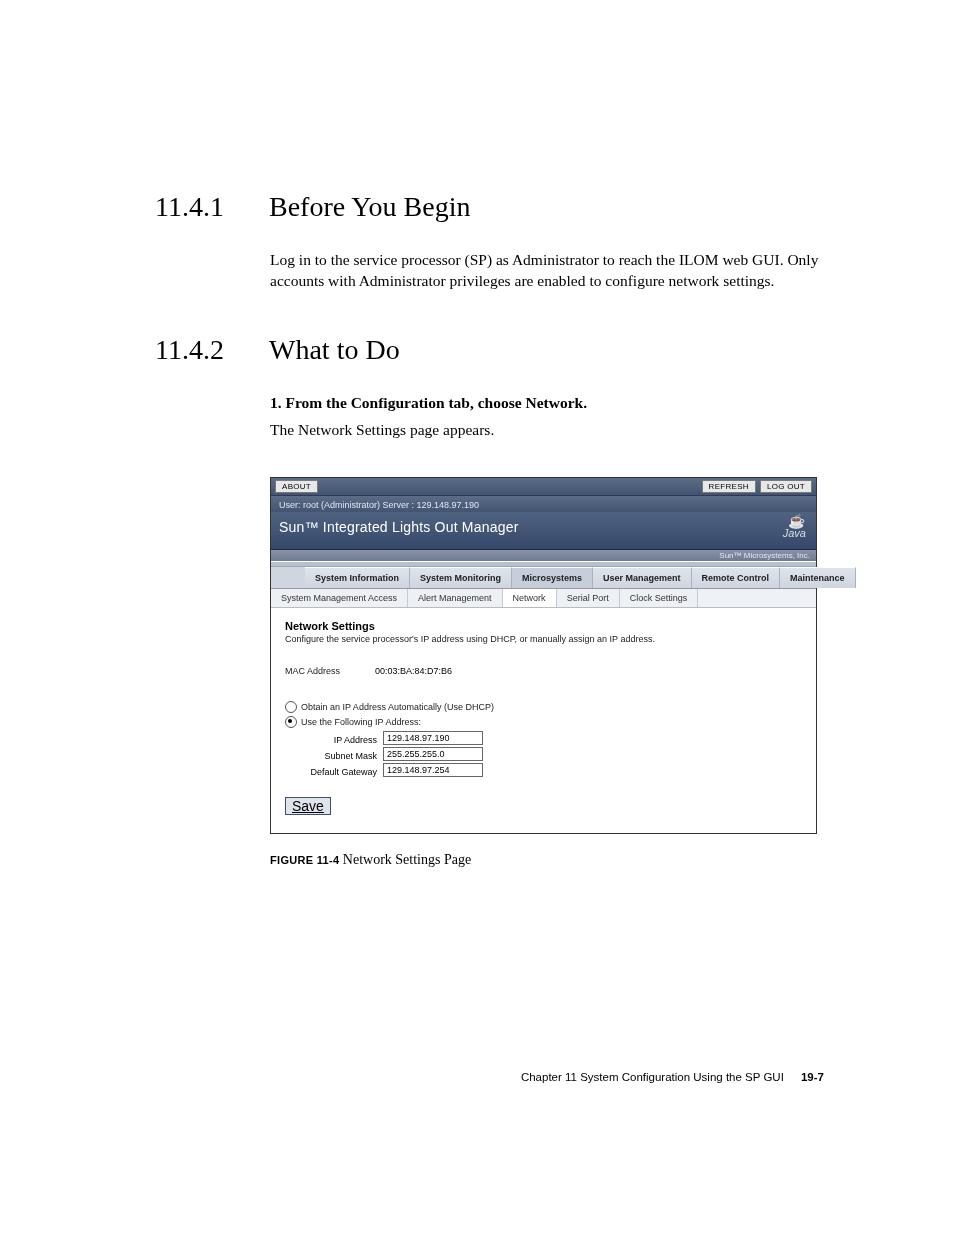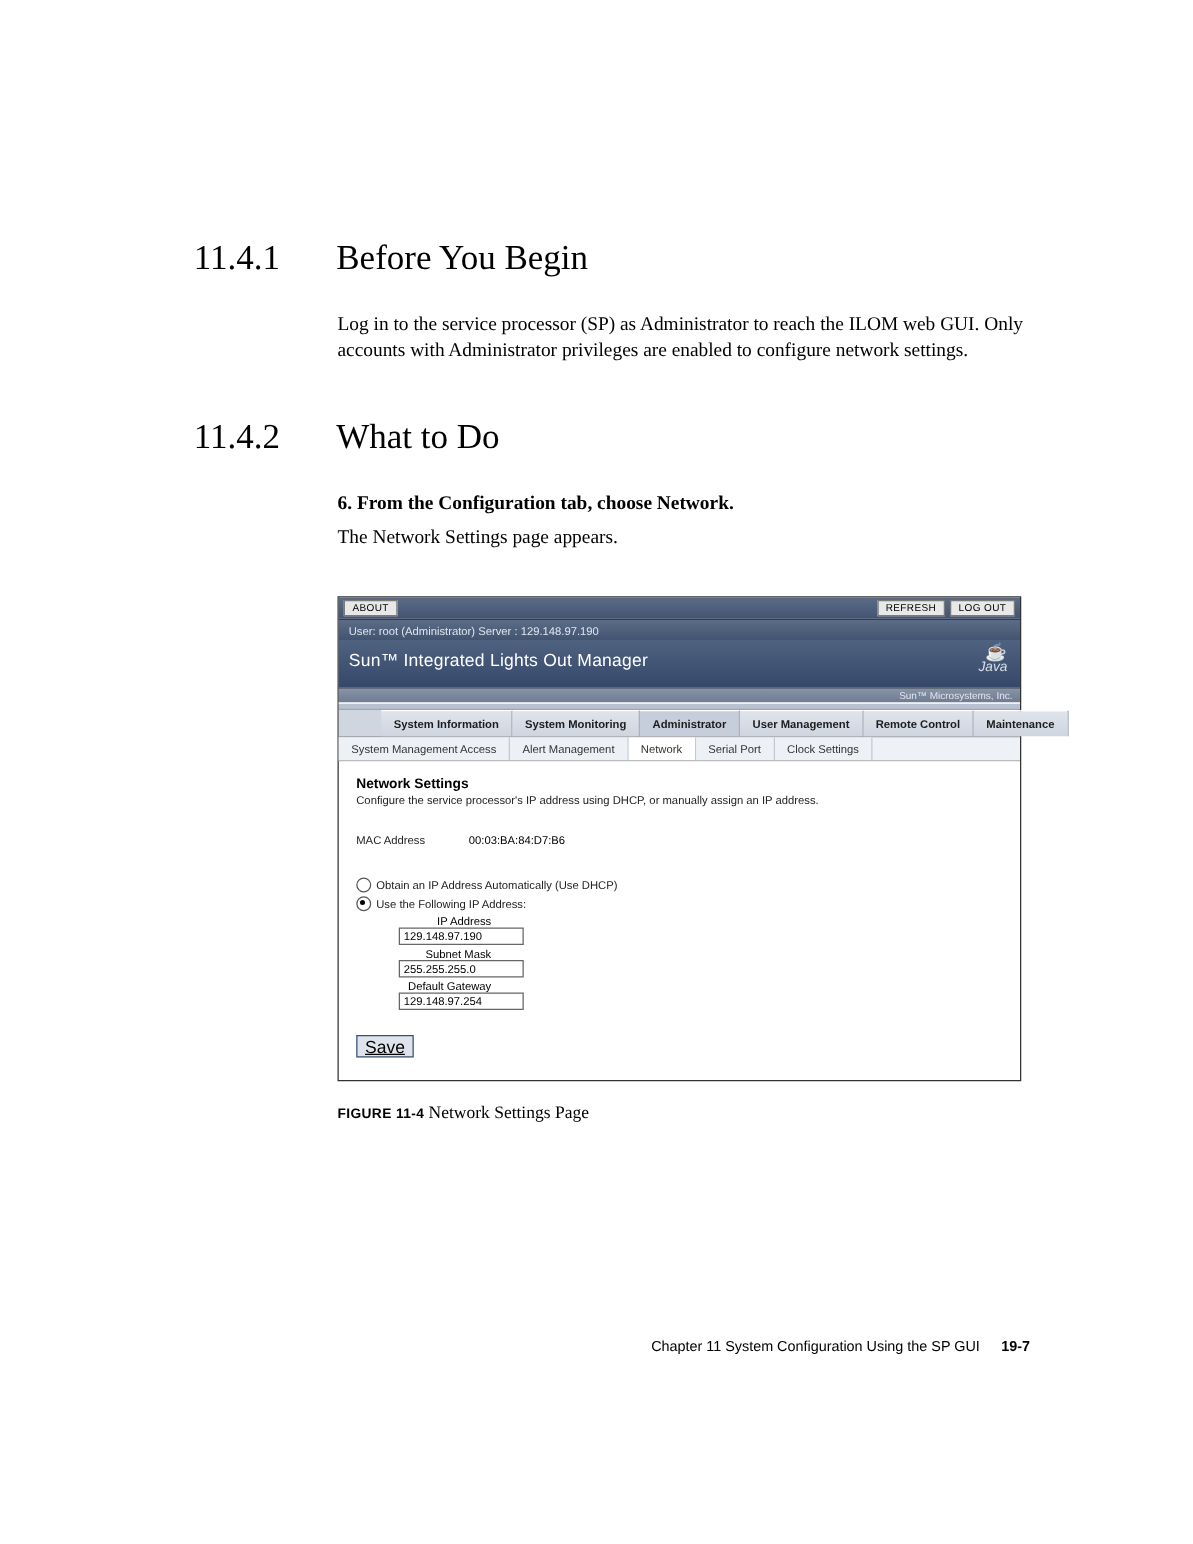--- a/index.html
+++ b/index.html
@@ -167,24 +167,23 @@
     display: flex;
     align-items: center;
     gap: 4px;
     font-size: 9px;
     margin: 3px 0;
     color: #222;
   }
   .indent { margin-left: 18px; }
   .ip-row {
     display: flex;
-    align-items: flex-start;
-    font-size: 9px;
-    margin: 2px 16px;
-    flex-direction: column;
+    align-items: flex-end;
+    font-size: 9px;
+    margin: 2px 0;
   }
   .ip-row .lbl2 { width: 74px; text-align: right; padding-right: 6px; }
   .ip-row input {
     border: 1px solid #666;
     font-size: 9px;
     padding: 1px 3px;
     width: 92px;
     font-family: Arial, sans-serif;
     background: #fff;
   }
@@ -249,21 +248,21 @@
     <span>Before You Begin</span>
   </div>
   <div class="body-text">Log in to the service processor (SP) as Administrator to reach the ILOM web GUI. Only accounts with Administrator privileges are enabled to configure network settings.</div>
 
   <div class="sec-head sec2">
     <span class="sec-num">11.4.2</span>
     <span>What to Do</span>
   </div>
 
   <div class="body-text step">
-    <div class="step-bold">6. From the Configuration tab, choose Network.</div>
+    <div class="step-bold">1. From the Configuration tab, choose Network.</div>
     <div style="margin-top:6px;">The Network Settings page appears.</div>
   </div>
 
   <div class="screenshot-wrap">
     <div class="topbar">
       <button class="ss-btn">ABOUT</button>
       <div class="right">
         <button class="ss-btn">REFRESH</button>
         <button class="ss-btn">LOG OUT</button>
       </div>
@@ -275,21 +274,21 @@
         <span class="coffee">☕</span><br>
         <span>Java</span>
       </div>
     </div>
     <div class="attribution">Sun™ Microsystems, Inc.</div>
     <div class="spacer"></div>
 
     <div class="tabs">
       <div class="tab">System Information</div>
       <div class="tab">System Monitoring</div>
-      <div class="tab active">Administrator</div>
+      <div class="tab active">Microsystems</div>
       <div class="tab">User Management</div>
       <div class="tab">Remote Control</div>
       <div class="tab">Maintenance</div>
       <div class="filler"></div>
     </div>
     <div class="subtabs">
       <div class="subtab">System Management Access</div>
       <div class="subtab">Alert Management</div>
       <div class="subtab active">Network</div>
       <div class="subtab">Serial Port</div>

